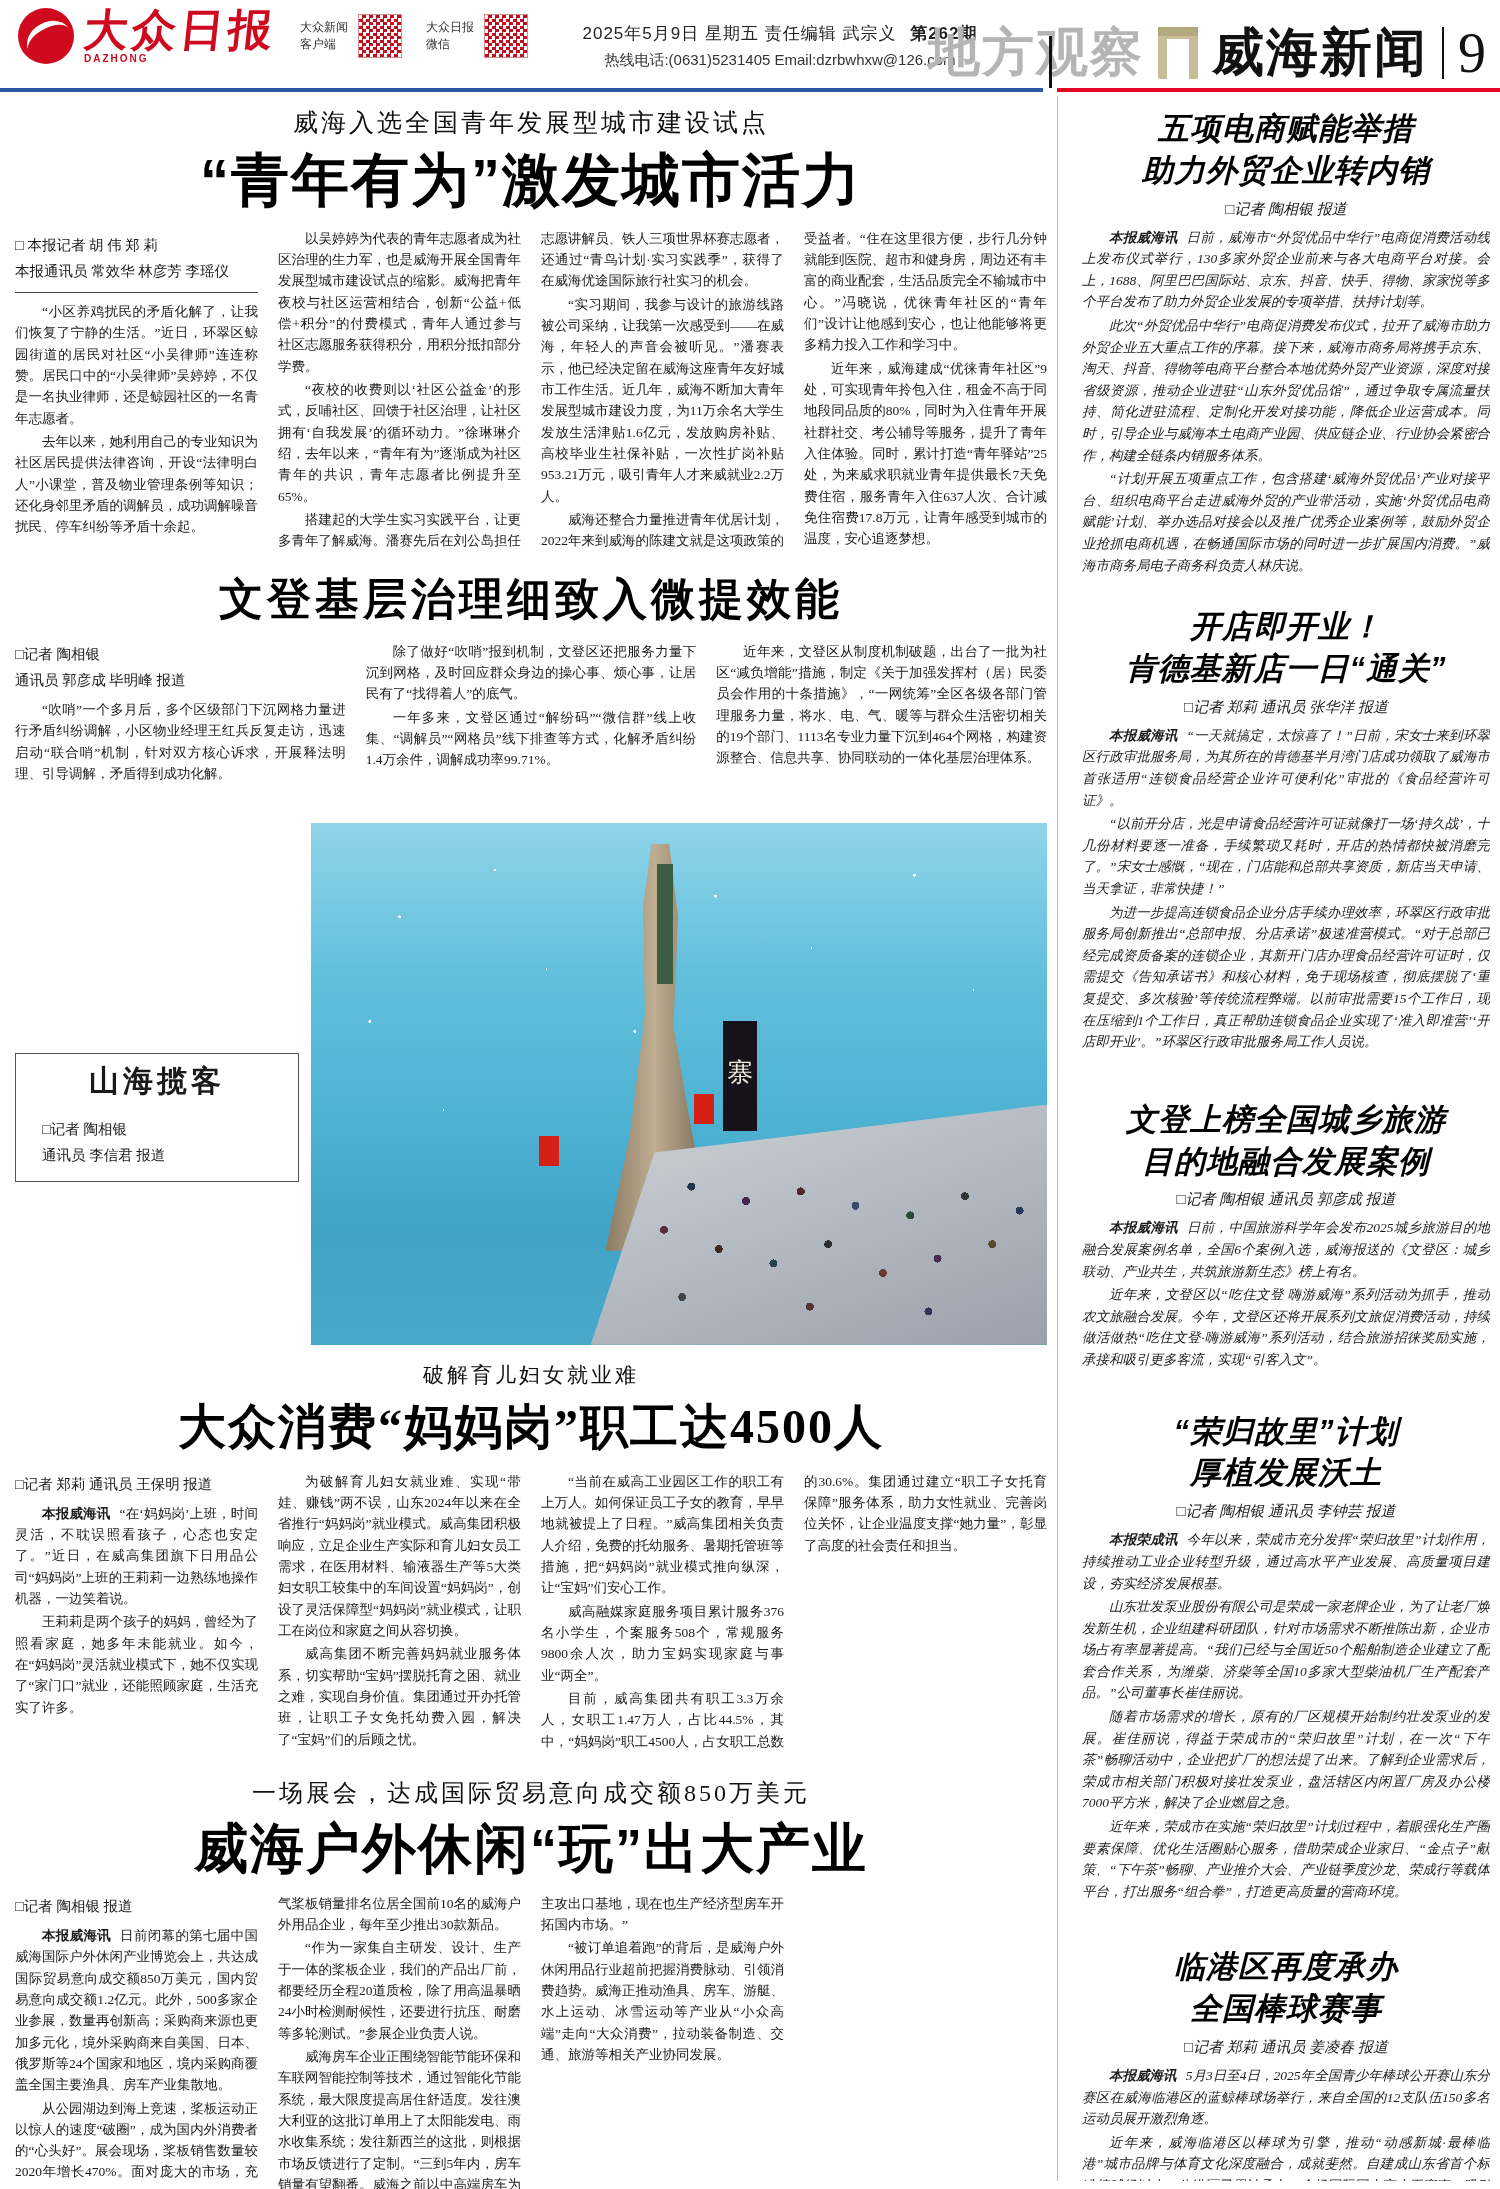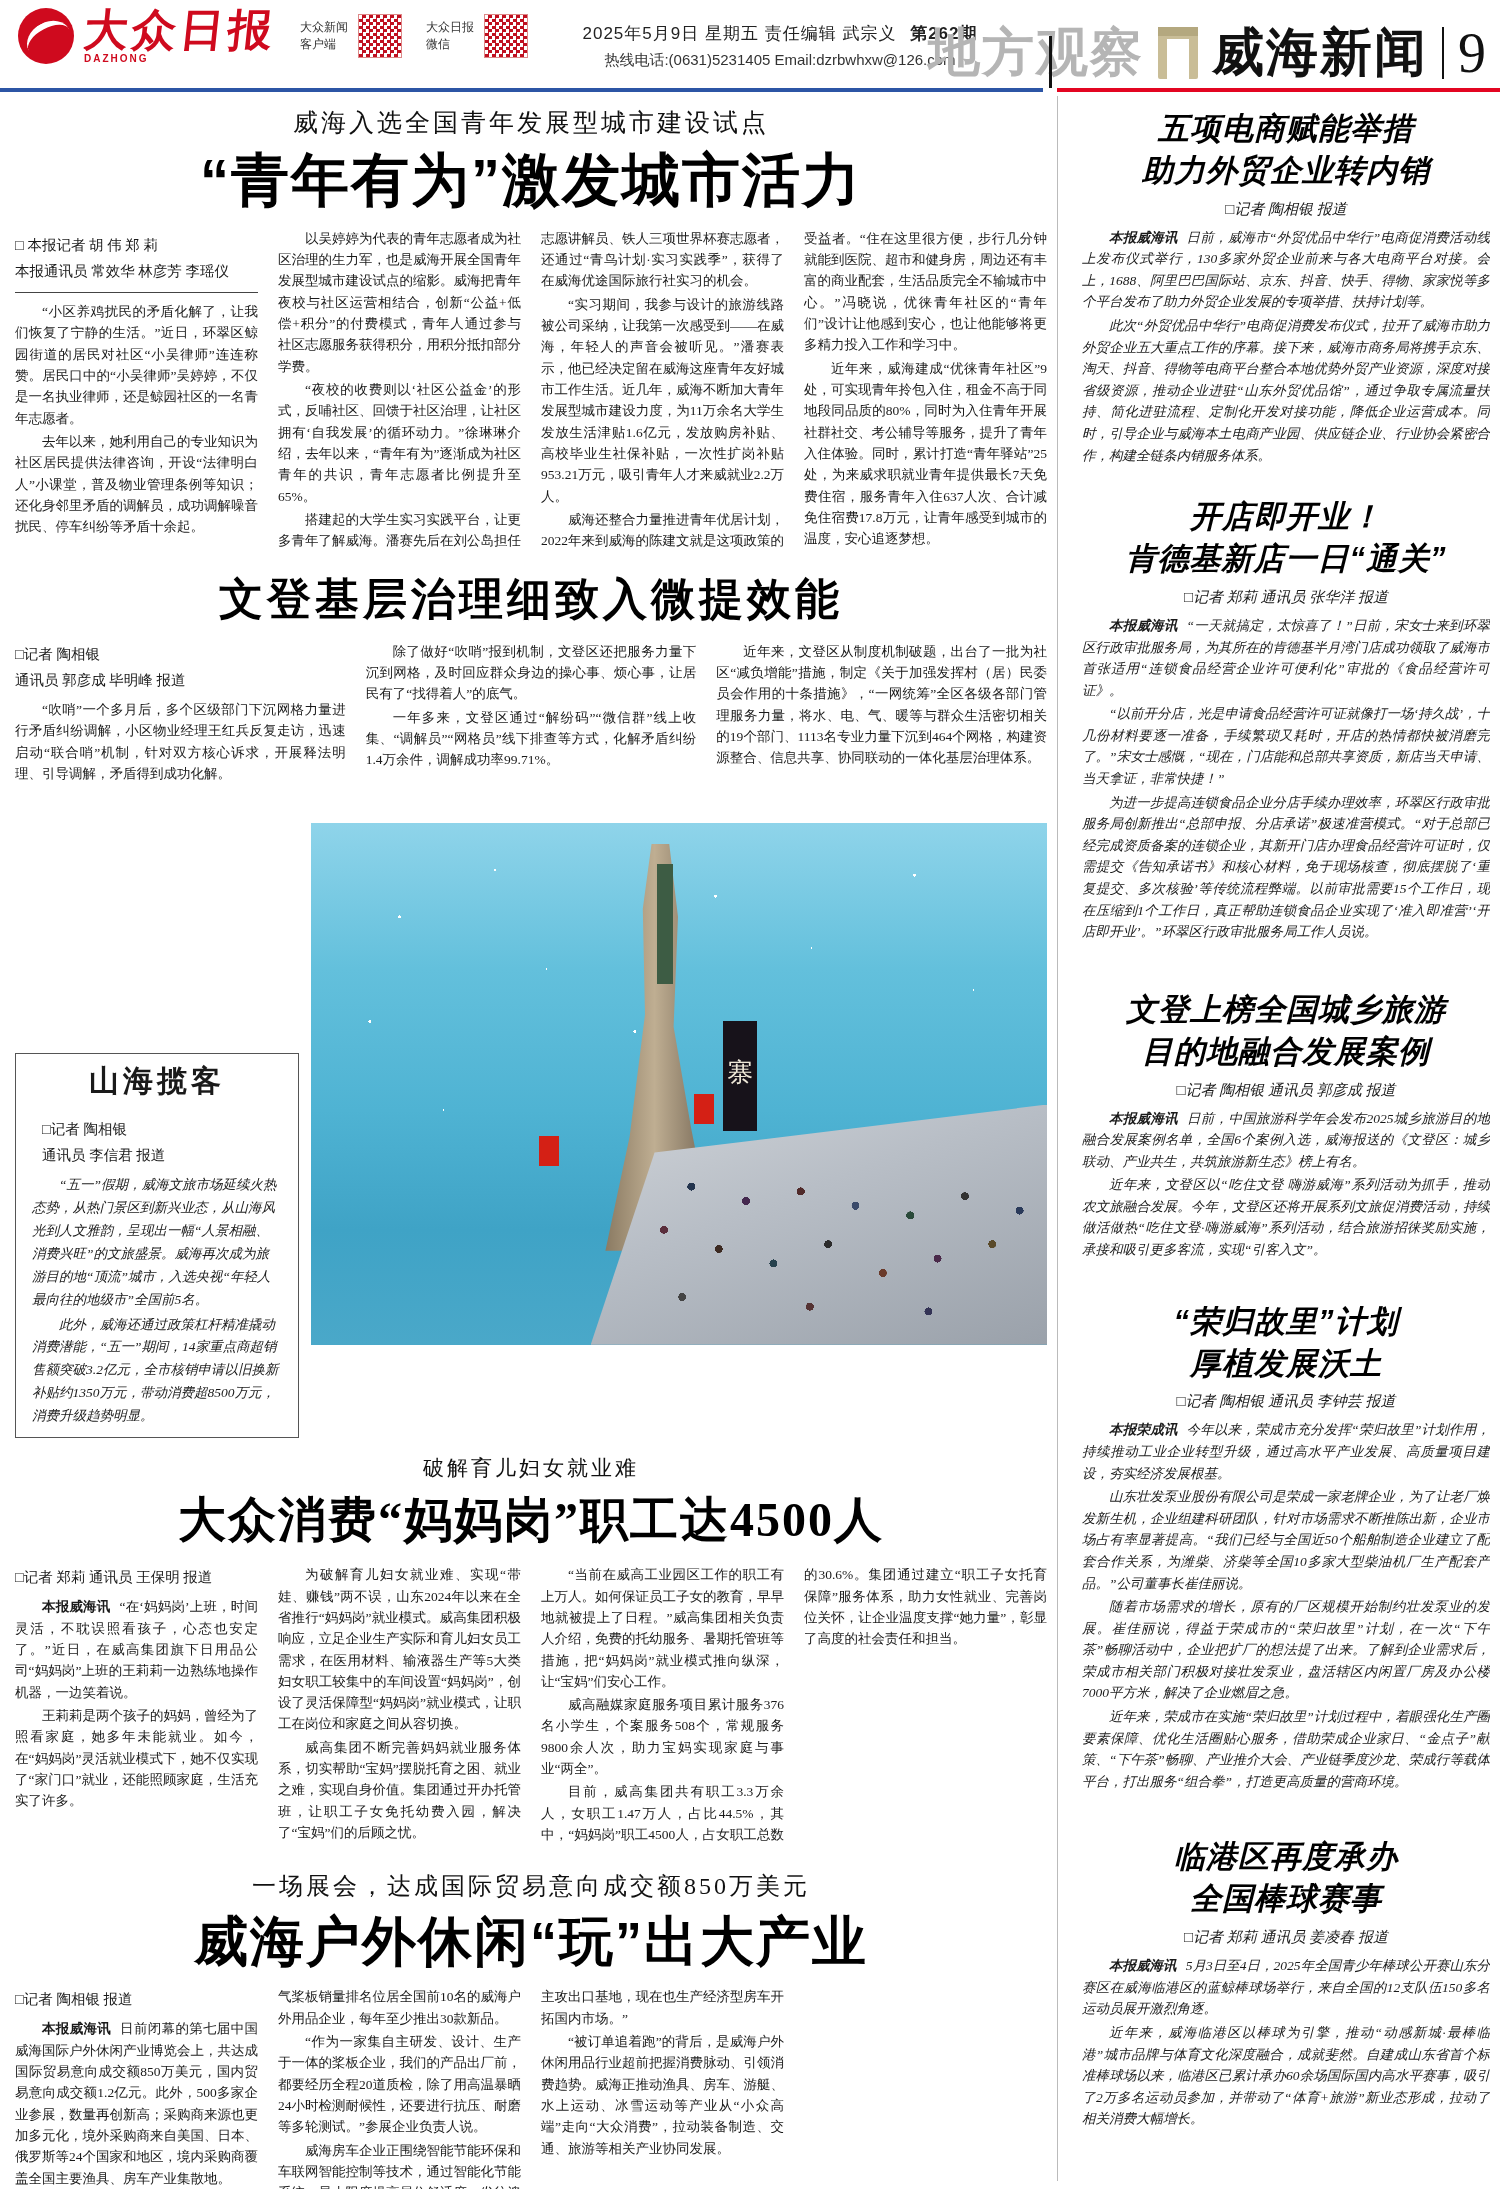--- a/index.html
+++ b/index.html
@@ -179,24 +179,20 @@
     </div>
 
     <div class="photo-row">
       <div class="left-stack">
         <div class="caption-box">
           <div class="caption-title">山海揽客</div>
           <div class="byline-inline">
             <div>□记者  陶相银</div>
             <div>通讯员  李信君  报道</div>
           </div>
-          <div>
-              <p class="para">“五一”假期，威海文旅市场延续火热态势，从热门景区到新兴业态，从山海风光到人文雅韵，呈现出一幅“人景相融、消费兴旺”的文旅盛景。威海再次成为旅游目的地“顶流”城市，入选央视“年轻人最向往的地级市”全国前5名。</p>
-              <p class="para">此外，威海还通过政策杠杆精准撬动消费潜能，“五一”期间，14家重点商超销售额突破3.2亿元，全市核销申请以旧换新补贴约1350万元，带动消费超8500万元，消费升级趋势明显。</p>
-            </div>
         </div>
       </div>
       <div class="photo">
         <div class="sparkle"></div>
         <div class="rock"></div>
         <div class="rock-sign"></div>
         <div class="crowd"></div>
         <div class="flag-red flag1"></div>
         <div class="flag-red flag2"></div>
         <div class="banner-flag">寨</div>
@@ -241,20 +237,21 @@
     <div class="r-article" style="margin-top:12px;">
       <div class="r-headline">
         <div>五项电商赋能举措</div>
         <div>助力外贸企业转内销</div>
       </div>
       <div class="byline-center">□记者  陶相银  报道</div>
       <div class="r-body">
         <p class="para"><b class="dateline">本报威海讯</b><span>日前，威海市“外贸优品中华行”电商促消费活动线上发布仪式举行，130多家外贸企业前来与各大电商平台对接。会上，1688、阿里巴巴国际站、京东、抖音、快手、得物、家家悦等多个平台发布了助力外贸企业发展的专项举措、扶持计划等。</span></p>
         <div>
             <p class="para">此次“外贸优品中华行”电商促消费发布仪式，拉开了威海市助力外贸企业五大重点工作的序幕。接下来，威海市商务局将携手京东、淘天、抖音、得物等电商平台整合本地优势外贸产业资源，深度对接省级资源，推动企业进驻“山东外贸优品馆”，通过争取专属流量扶持、简化进驻流程、定制化开发对接功能，降低企业运营成本。同时，引导企业与威海本土电商产业园、供应链企业、行业协会紧密合作，构建全链条内销服务体系。</p>
+            <p class="para">“计划开展五项重点工作，包含搭建‘威海外贸优品’产业对接平台、组织电商平台走进威海外贸的产业带活动，实施‘外贸优品电商赋能’计划、举办选品对接会以及推广优秀企业案例等，鼓励外贸企业抢抓电商机遇，在畅通国际市场的同时进一步扩展国内消费。”威海市商务局电子商务科负责人林庆说。</p>
           </div>
       </div>
     </div>
 
     <div class="r-article" style="margin-top:30px;">
       <div class="r-headline">
         <div>开店即开业！</div>
         <div>肯德基新店一日“通关”</div>
       </div>
       <div class="byline-center">□记者  郑莉  通讯员  张华洋  报道</div>

